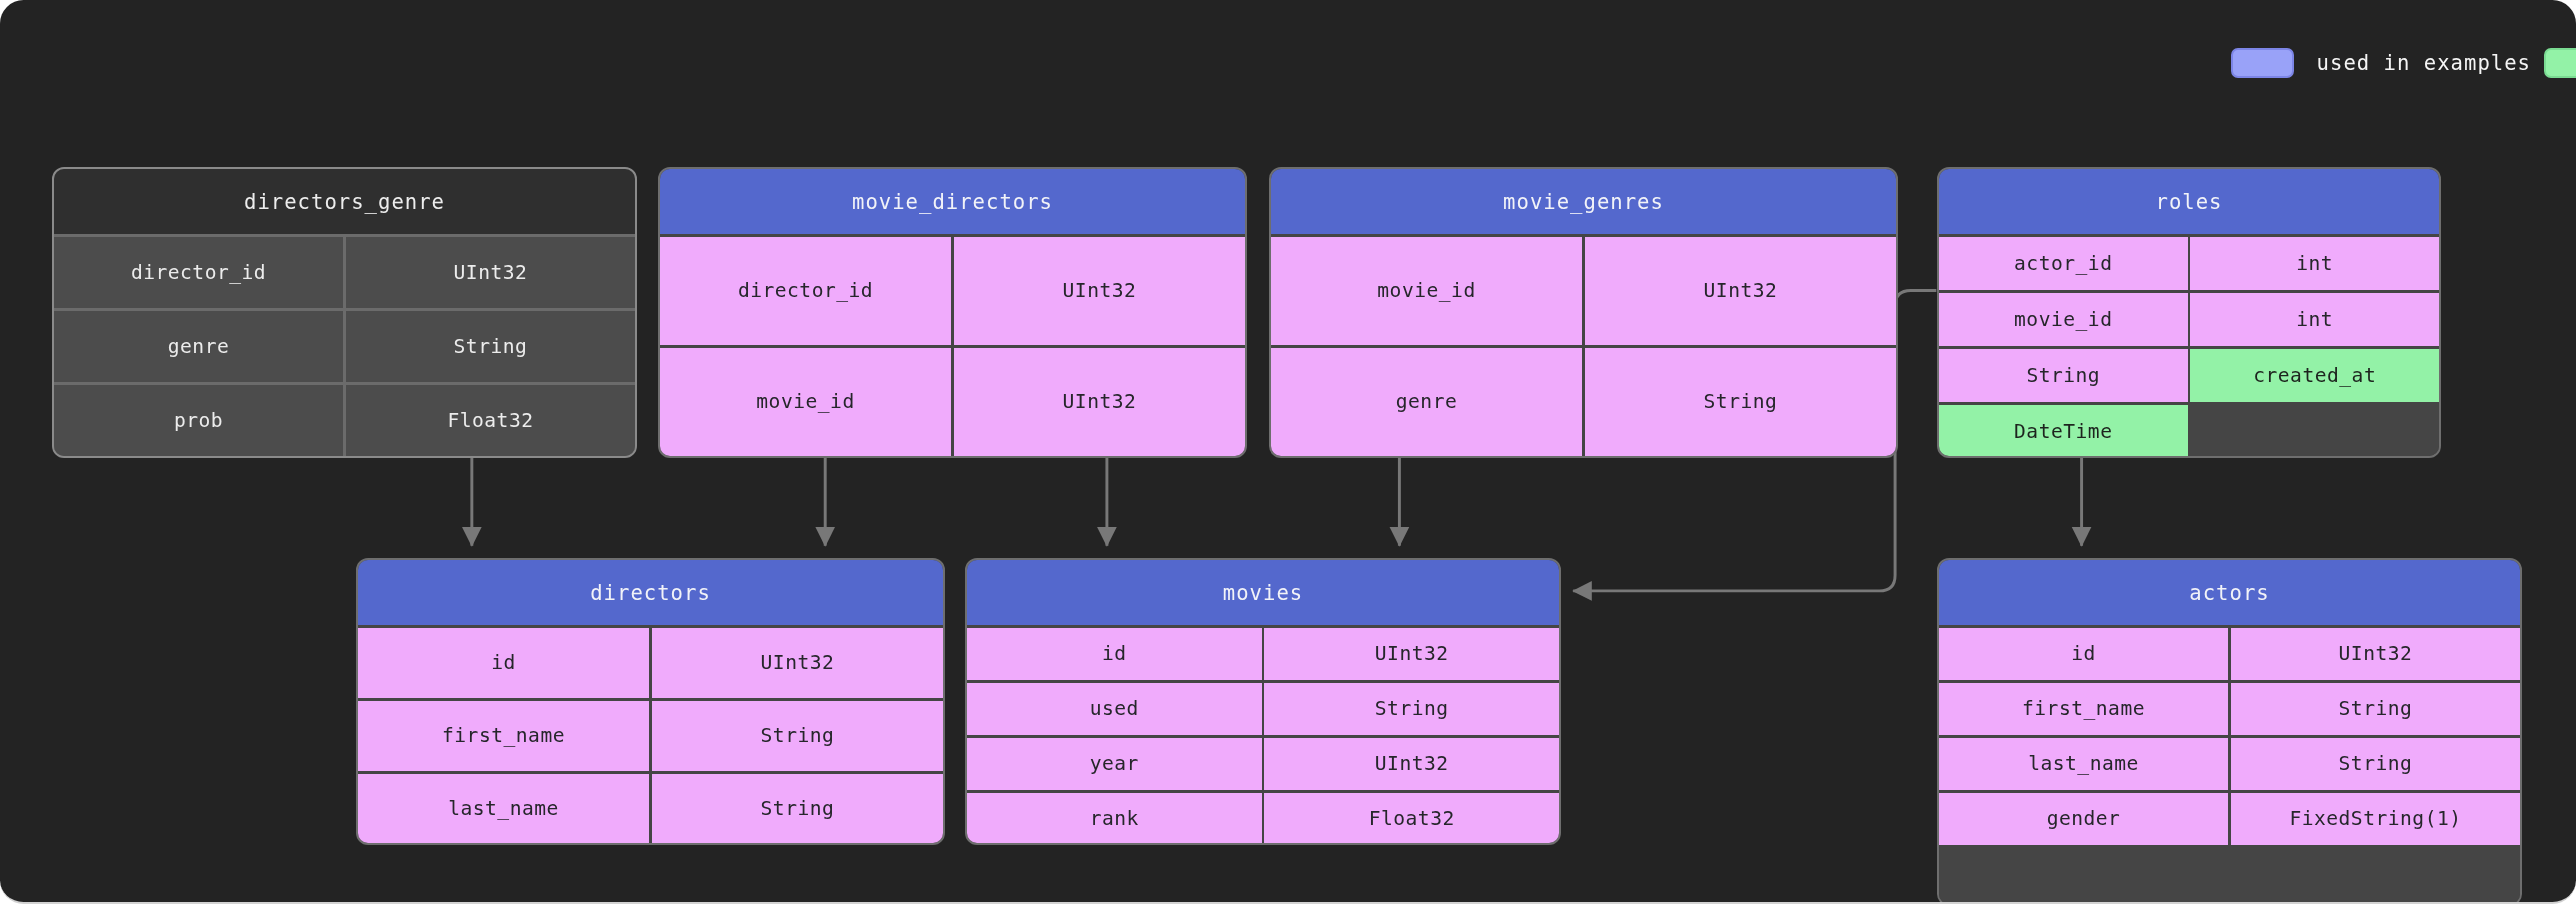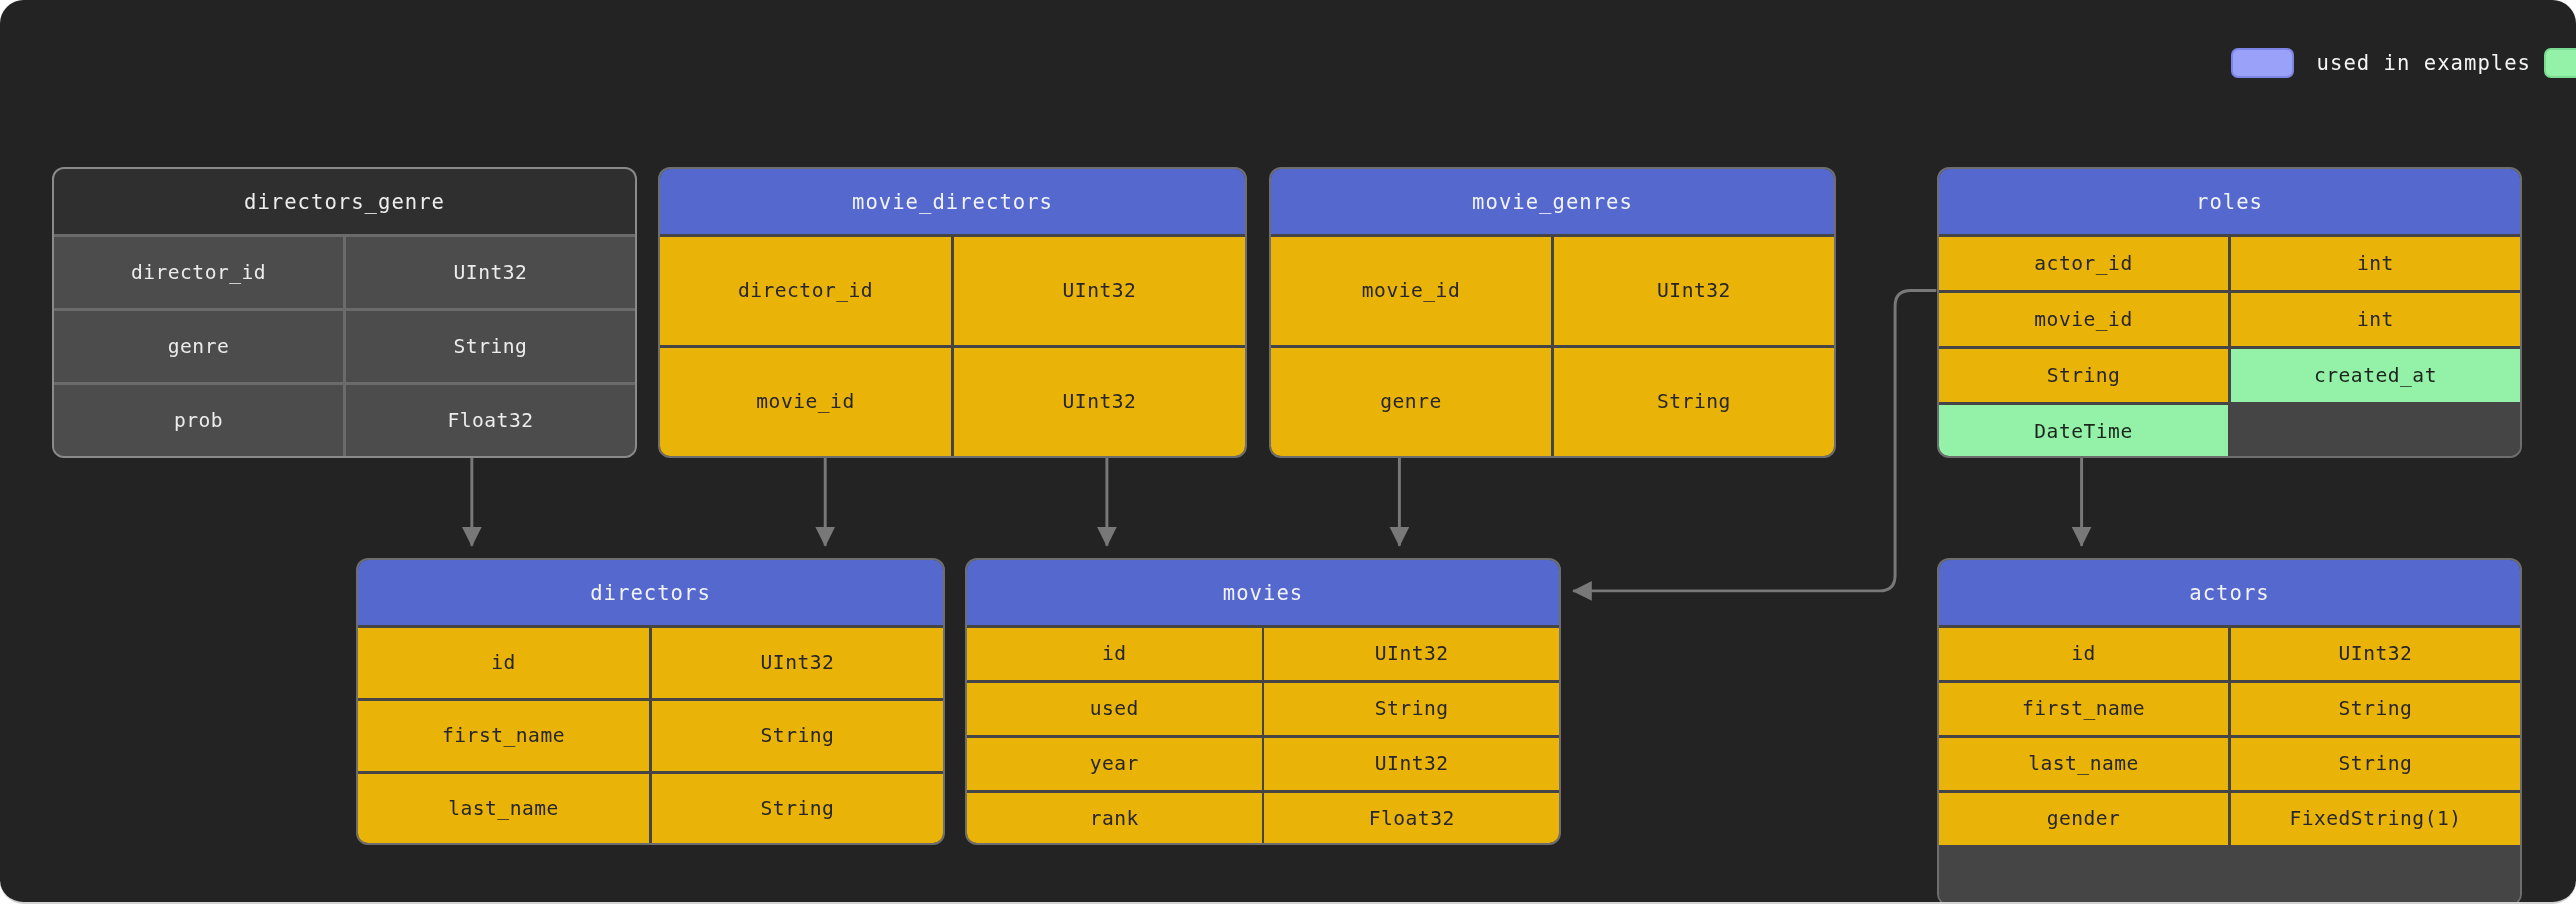--- a/index.html
+++ b/index.html
@@ -12,38 +12,38 @@
   .tbl{position:absolute;box-sizing:border-box;border-radius:12px;overflow:hidden;
        border:2px solid #6e6e6e;display:flex;flex-direction:column;}
   .tbl-header{height:65px;flex:0 0 65px;display:flex;align-items:center;justify-content:center;
       font-size:20.6px;letter-spacing:1px;}
   .tbl-body{display:grid;grid-template-columns:1fr 1fr;gap:2.9px;padding-top:2.9px;flex:1;}
   .cell{display:flex;align-items:center;justify-content:center;font-size:19.6px;letter-spacing:0.5px;}
   
   .tbl.blue{background:#454545;}
   .tbl.blue .tbl-header{background:#5468cd;color:#f2f3f8;}
   .tbl.blue .tbl-body{background:#454545;}
-  .tbl.blue .cell{background:#eab308;color:#26262b;}
+  .tbl.blue .cell{background:#f0abfc;color:#26262b;}
   .tbl.blue .cell.added{background:#93f2a7;color:#1d241e;}
   
   .tbl.gray{background:#6b6b6b;border-color:#8a8a8a;}
   .tbl.gray .tbl-header{background:#2f2f2f;color:#ededed;}
   .tbl.gray .tbl-body{background:#6b6b6b;}
   .tbl.gray .cell{background:#4c4c4c;color:#ececec;}
   
   .rows-72 .tbl-body{grid-auto-rows:71px;}
   .rows-110 .tbl-body{grid-auto-rows:108px;}
   .rows-54 .tbl-body{grid-auto-rows:53px;}
   .rows-71 .tbl-body{grid-auto-rows:70px;}
   .rows-53 .tbl-body{grid-auto-rows:52px;}
   
   #t-directors_genre{left:52px;top:167px;width:585px;height:291px;}
   #t-movie_directors{left:658px;top:167px;width:589px;height:291px;}
-  #t-movie_genres{left:1269px;top:167px;width:567px;height:291px;}
-  #t-roles{left:1937px;top:167px;width:585px;height:291px;}
+  #t-movie_genres{left:1269px;top:167px;width:629px;height:291px;}
+  #t-roles{left:1937px;top:167px;width:504px;height:291px;}
   #t-directors{left:356px;top:558px;width:589px;height:287px;}
   #t-movies{left:965px;top:558px;width:596px;height:287px;}
   #t-actors{left:1937px;top:558px;width:585px;height:348px;}
   
   .legend{position:absolute;left:2231px;top:47px;display:flex;flex-direction:row;gap:12.8px;}
   .legend-row{display:flex;align-items:center;height:31px;}
   .swatch{width:63px;height:30px;border-radius:6.9px;box-sizing:border-box;}
   .swatch.blue{background:#99a2f8;border:2px solid #7c85e6;}
   .swatch.green{background:#93f2a7;border:2px solid #7adb92;}
   .legend-label{margin-left:22.6px;color:#f5f5f5;font-size:20.6px;letter-spacing:1px;white-space:nowrap;}

